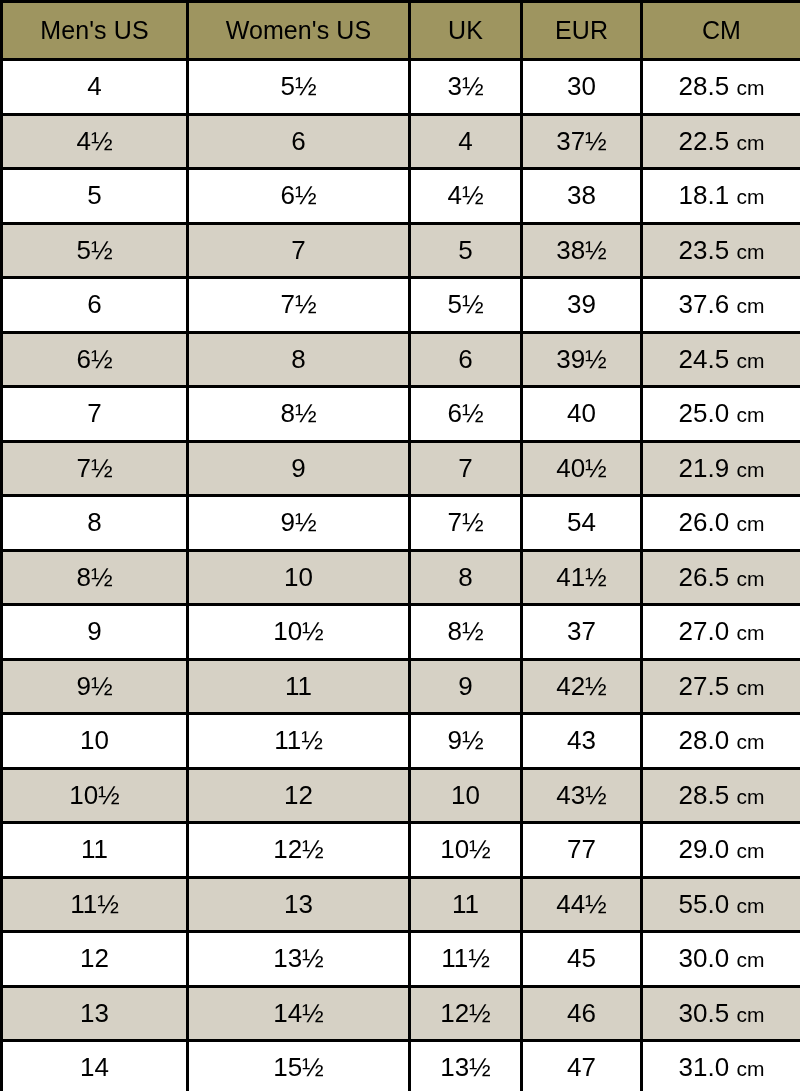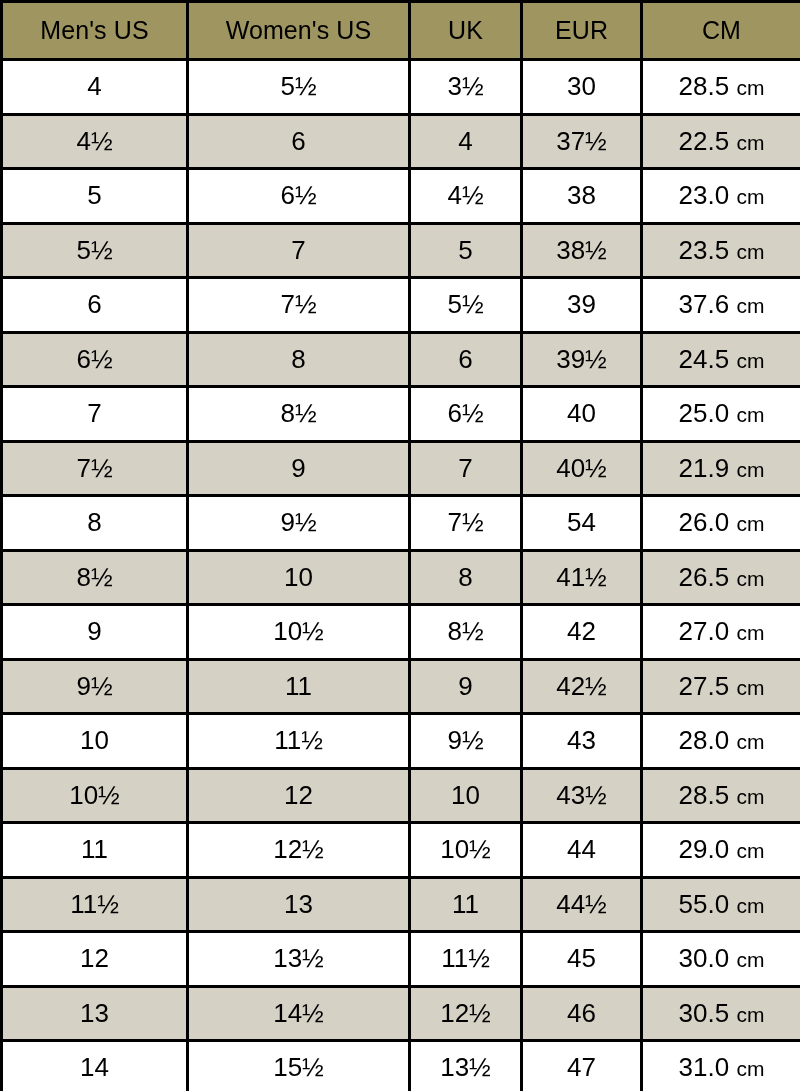--- a/index.html
+++ b/index.html
@@ -95,21 +95,21 @@
         <td>6</td>
         <td>4</td>
         <td>37½</td>
         <td class="cm-cell"><span>22.5</span> <span class="unit">cm</span></td>
       </tr>
       <tr>
         <td>5</td>
         <td>6½</td>
         <td>4½</td>
         <td>38</td>
-        <td class="cm-cell"><span>23.0</span> <span class="unit">cm</span></td>
+        <td class="cm-cell"><span>18.1</span> <span class="unit">cm</span></td>
       </tr>
       <tr class="alt">
         <td>5½</td>
         <td>7</td>
         <td>5</td>
         <td>38½</td>
         <td class="cm-cell"><span>23.5</span> <span class="unit">cm</span></td>
       </tr>
       <tr>
         <td>6</td>
@@ -150,21 +150,21 @@
         <td>8½</td>
         <td>10</td>
         <td>8</td>
         <td>41½</td>
         <td class="cm-cell"><span>26.5</span> <span class="unit">cm</span></td>
       </tr>
       <tr>
         <td>9</td>
         <td>10½</td>
         <td>8½</td>
-        <td>42</td>
+        <td>37</td>
         <td class="cm-cell"><span>27.0</span> <span class="unit">cm</span></td>
       </tr>
       <tr class="alt">
         <td>9½</td>
         <td>11</td>
         <td>9</td>
         <td>42½</td>
         <td class="cm-cell"><span>27.5</span> <span class="unit">cm</span></td>
       </tr>
       <tr>
@@ -178,21 +178,21 @@
         <td>10½</td>
         <td>12</td>
         <td>10</td>
         <td>43½</td>
         <td class="cm-cell"><span>28.5</span> <span class="unit">cm</span></td>
       </tr>
       <tr>
         <td>11</td>
         <td>12½</td>
         <td>10½</td>
-        <td>44</td>
+        <td>77</td>
         <td class="cm-cell"><span>29.0</span> <span class="unit">cm</span></td>
       </tr>
       <tr class="alt">
         <td>11½</td>
         <td>13</td>
         <td>11</td>
         <td>44½</td>
         <td class="cm-cell"><span>55.0</span> <span class="unit">cm</span></td>
       </tr>
       <tr>

